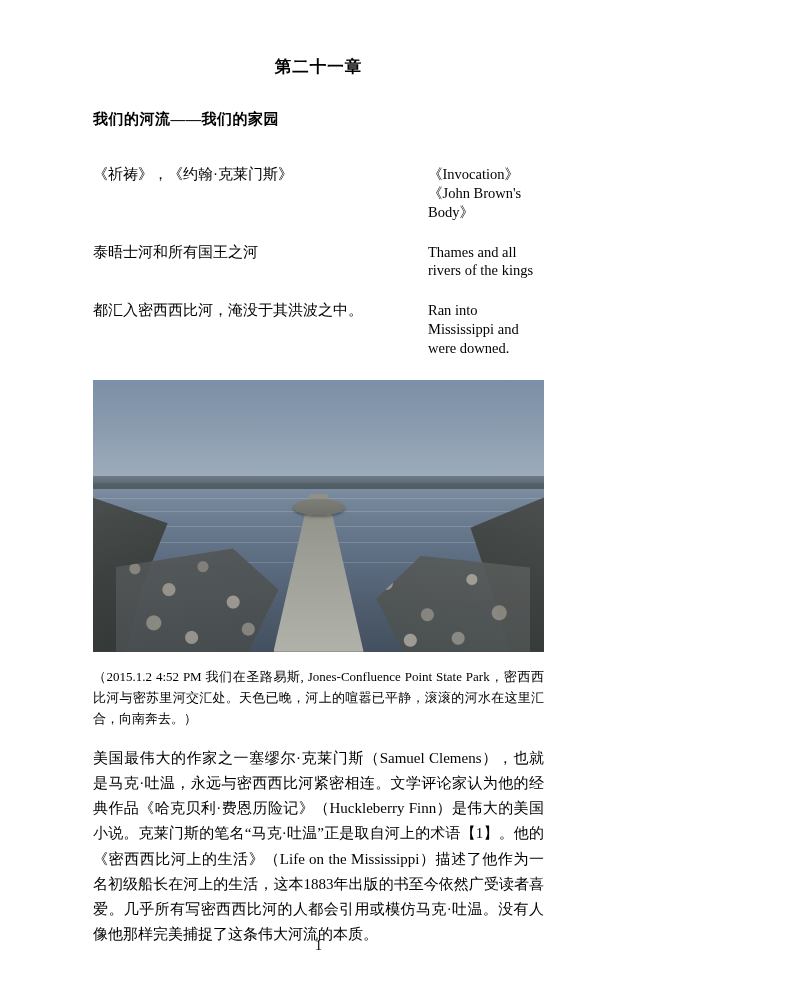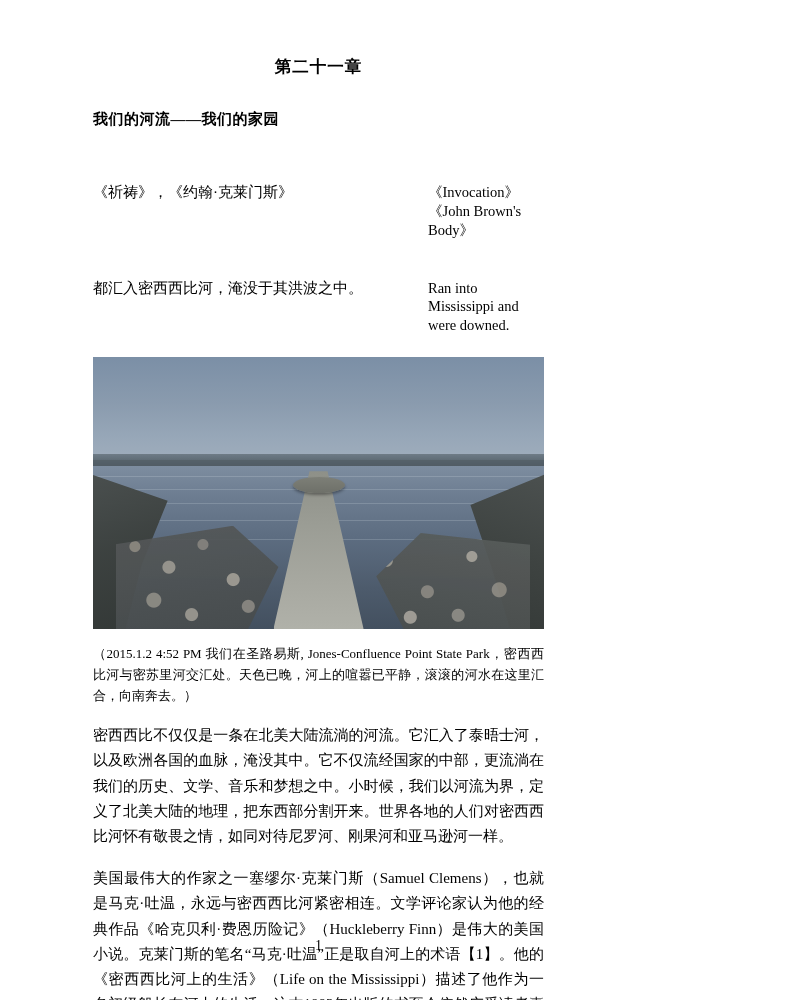--- a/index.html
+++ b/index.html
@@ -45,21 +45,20 @@
     line-height: 1.3;
   }
   .epi-cn {
     width: 335px;
     flex: 0 0 335px;
     font-size: 15px;
   }
   .epi-en {
     flex: 1;
     font-size: 14.5px;
-    margin-top: 18px;
   }
   .epi-row.attrib .epi-cn {
     padding-left: 0;
   }
   .photo-wrap {
     margin: 22px 0 0 0;
     display: flex;
     justify-content: center;
   }
   .photo {
@@ -200,20 +199,24 @@
 
 <div class="page">
 
   <h1 class="chapter-title">第二十一章</h1>
   <h2 class="subtitle">我们的河流——我们的家园</h2>
 
   <div class="epigraph">
     <div class="epi-row">
       <div class="epi-cn">《祈祷》，《约翰·克莱门斯》</div>
       <div class="epi-en">《Invocation》《John Brown's Body》</div>
+    </div>
+    <div class="epi-row">
+      <div class="epi-cn">泰晤士河和所有国王之河</div>
+      <div class="epi-en">Thames and all rivers of the kings</div>
     </div>
     <div class="epi-row">
       <div class="epi-cn">都汇入密西西比河，淹没于其洪波之中。</div>
       <div class="epi-en">Ran into Mississippi and were downed.</div>
     </div>
   </div>
 
   <div class="photo-wrap">
     <div class="photo">
       <div class="sky"></div>
@@ -229,17 +232,16 @@
       <div class="bank-right"></div>
       <div class="rubble-left"></div>
       <div class="rubble-right"></div>
       <div class="pier"></div>
       <div class="pier-cap"></div>
     </div>
   </div>
 
   <p class="caption">（2015.1.2 4:52 PM 我们在圣路易斯, Jones-Confluence Point State Park，密西西比河与密苏里河交汇处。天色已晚，河上的喧嚣已平静，滚滚的河水在这里汇合，向南奔去。）</p>
 
-  <p class="body-para">密西西比不仅仅是一条在北美大陆流淌的河流。它汇入了泰晤士河，以及欧洲各国的血脉，淹没其中。它不仅流经国家的中部，更流淌在我们的历史、文学、音乐和梦想之中。小时候，我们以河流为界，定义了北美大陆的地理，把东西部分割开来。世界各地的人们对密西西比河怀有敬畏之情，如同对待尼罗河、刚果河和亚马逊河一样。</p>
   <p class="body-para">美国最伟大的作家之一塞缪尔·克莱门斯（Samuel Clemens），也就是马克·吐温，永远与密西西比河紧密相连。文学评论家认为他的经典作品《哈克贝利·费恩历险记》（Huckleberry Finn）是伟大的美国小说。克莱门斯的笔名“马克·吐温”正是取自河上的术语【1】。他的《密西西比河上的生活》（Life on the Mississippi）描述了他作为一名初级船长在河上的生活，这本1883年出版的书至今依然广受读者喜爱。几乎所有写密西西比河的人都会引用或模仿马克·吐温。没有人像他那样完美捕捉了这条伟大河流的本质。</p>
 
   <div class="page-number">1</div>
 </div>
 
 </body></html>

